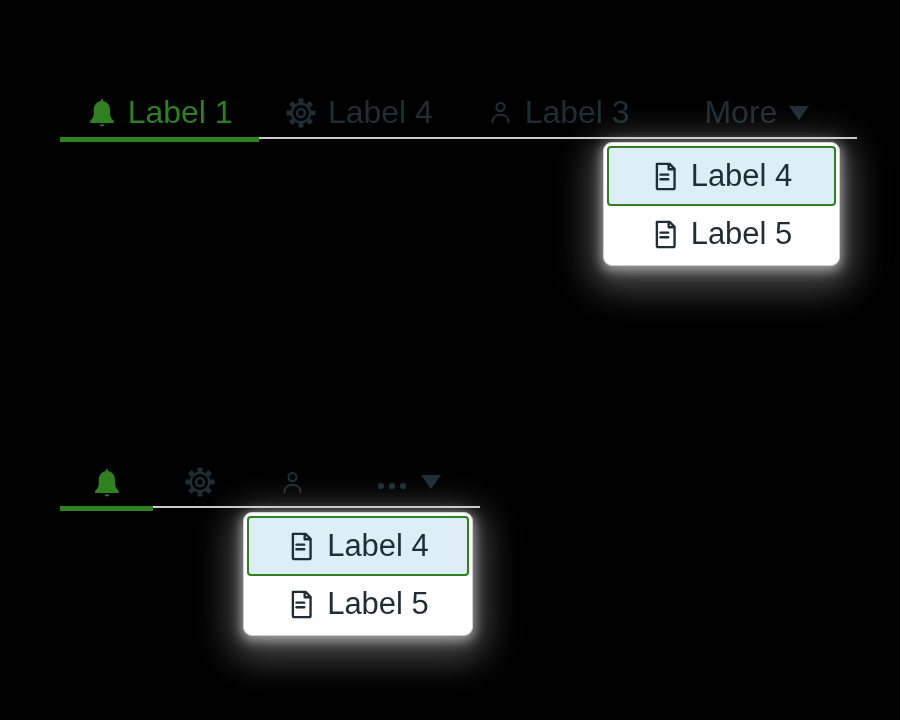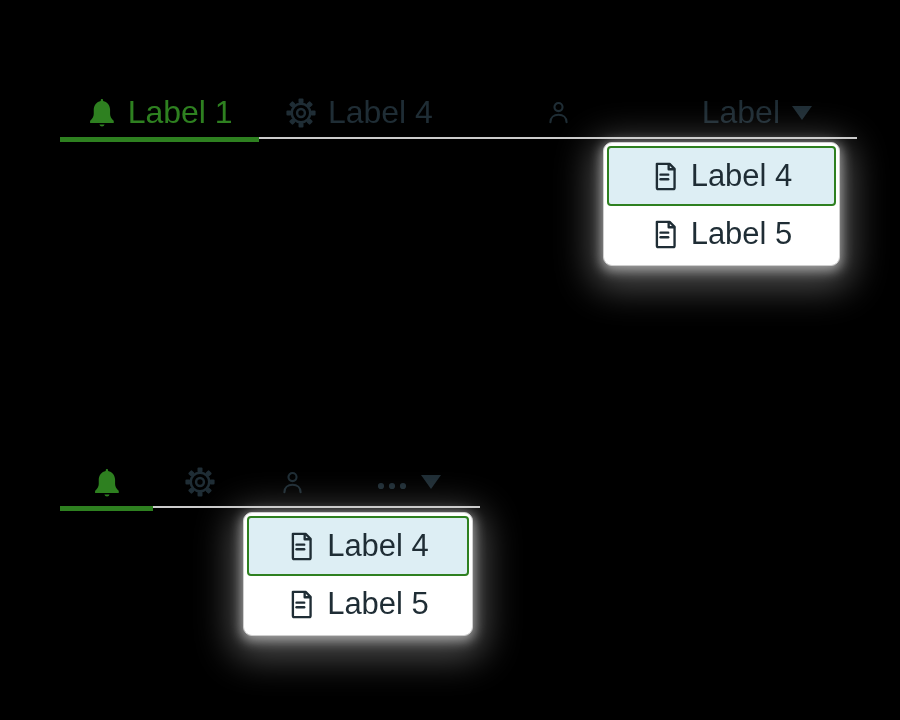--- a/index.html
+++ b/index.html
@@ -113,24 +113,25 @@
         <span class="tab-label">Label 4</span>
       </div>
 
       <div class="tab">
         <span class="icon">
           <svg width="27" height="33" viewBox="0 0 36 36" fill="none" stroke="currentColor" stroke-width="2.8" stroke-linecap="round">
             <circle cx="18" cy="10.8" r="5.4"></circle>
             <path d="M7.2 31c0-6.4 4.8-10 10.8-10s10.8 3.6 10.8 10"></path>
           </svg>
         </span>
+        <span class="tab-label">Label 3</span>
       </div>
 
       <div class="tab more">
-        <span class="tab-label">Label</span>
+        <span class="tab-label">More</span>
         <span class="icon">
           <svg width="22" height="16" viewBox="0 0 22 16" fill="currentColor">
             <path d="M1 1h20L11 15z"></path>
           </svg>
         </span>
       </div>
 
     </div>
   </section>
 

